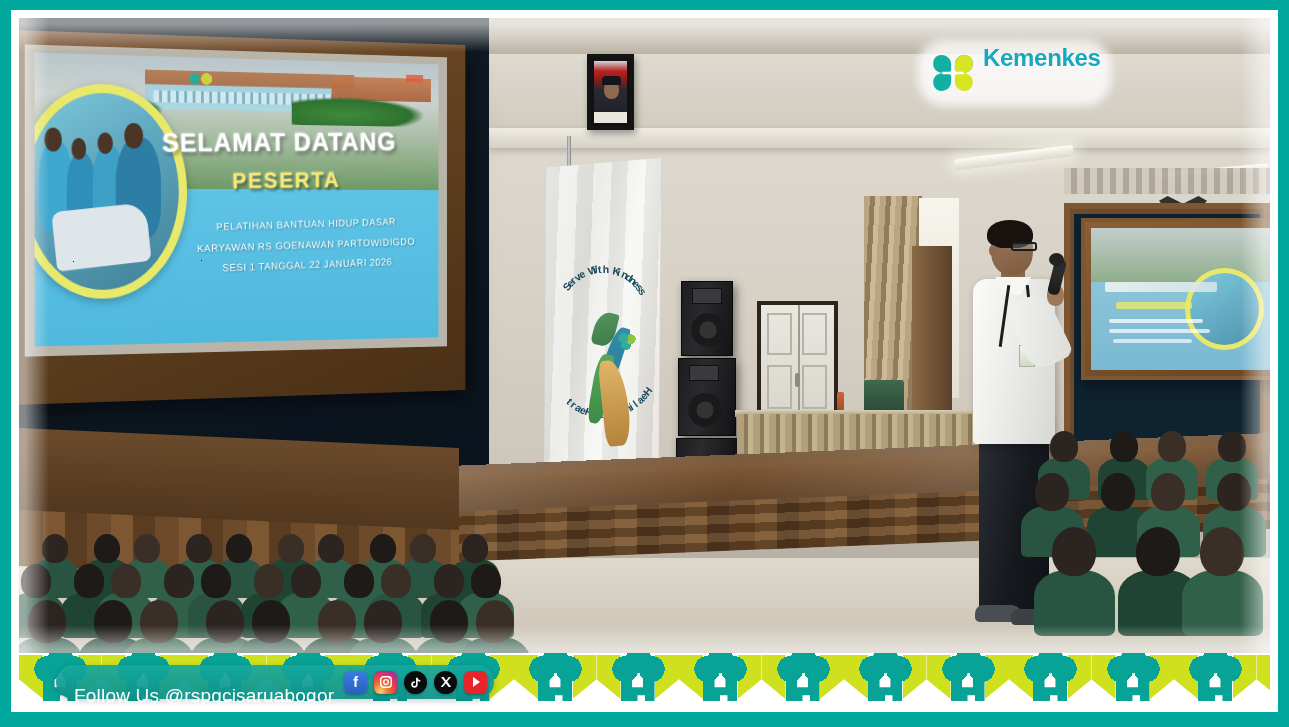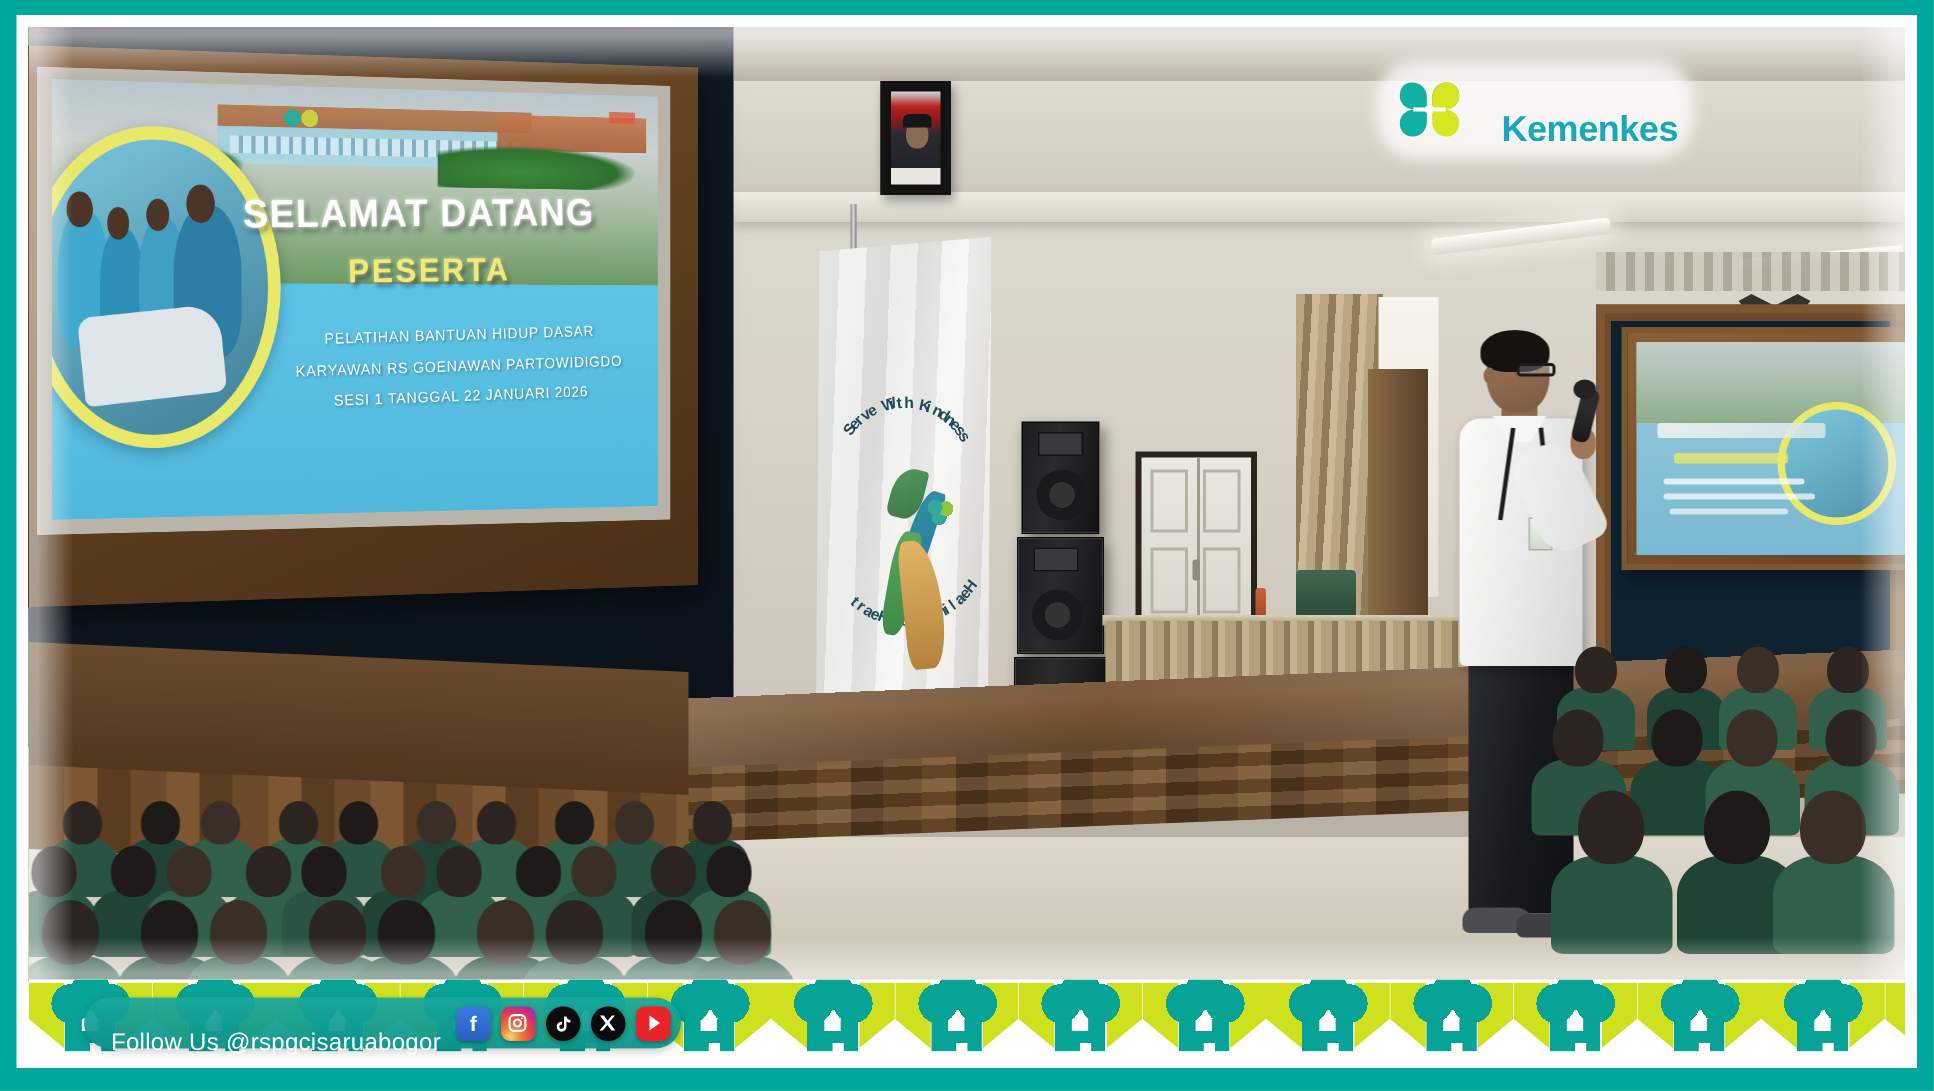--- a/index.html
+++ b/index.html
@@ -297,22 +297,22 @@
 
   
   .photo-fade { position:absolute; inset:0; pointer-events:none;
          background:
            linear-gradient(180deg,rgba(255,255,255,.55) 0 6px,transparent 34px),
            linear-gradient(0deg,rgba(255,255,255,.5) 0 6px,transparent 30px),
            linear-gradient(90deg,rgba(255,255,255,.5) 0 6px,transparent 30px),
            linear-gradient(270deg,rgba(255,255,255,.5) 0 6px,transparent 30px); }
 
   
-  .badge { position:absolute; left:926px; top:46px; display:flex; align-items:flex-end;
-           gap:21px; }
+  .badge { position:absolute; left:926px; top:46px; display:flex; align-items:flex-start;
+           gap:3px; }
   .badge-glow { position:absolute; left:-8px; top:-6px; right:-10px; bottom:-6px;
            background:rgba(255,255,255,.78); border-radius:26px; filter:blur(5px); }
   .badge-mark { position:relative; width:54px; height:54px; flex:0 0 54px; }
   .badge-txt { position:relative; line-height:1.04; }
   .badge-t1 { font-size:24px; font-weight:bold; color:#17a8bd; letter-spacing:-.3px;
            text-shadow:0 1px 0 #fff; }
   .badge-t2 { font-size:16.5px; font-weight:bold; color:#128090; letter-spacing:-.1px;
            text-shadow:0 1px 0 #fff; }
 
   
@@ -335,21 +335,21 @@
            clip-path:polygon(0 0,34% 0,34% 38%,66% 38%,66% 0,100% 0,100% 100%,
                              72% 100%,72% 74%,50% 74%,50% 100%,0 100%); }
   .m-tri-y { position:absolute; left:30px; top:0; width:22px; height:22px;
            background:#cfe01f; clip-path:polygon(0 0,100% 0,50% 100%); }
 
   
   .follow { position:absolute; left:56px; bottom:28px; height:34px;
             background:linear-gradient(180deg,rgba(23,168,158,.92),rgba(12,146,137,.94));
             border-radius:18px; display:flex; align-items:center; padding:0 7px 0 18px;
             gap:7px; box-shadow:0 2px 6px rgba(0,0,0,.2); }
-  .follow-txt { color:#ffffff; font-size:16px; letter-spacing:.2px; white-space:nowrap;
+  .follow-txt { color:#ffffff; font-size:19px; letter-spacing:.2px; white-space:nowrap;
             margin-right:3px;margin-top:27px; }
   .sico { width:23px; height:23px; border-radius:6px; flex:0 0 23px;
             display:flex; align-items:center; justify-content:center;
             font-size:14px; font-weight:bold; color:#fff; box-shadow:0 1px 3px rgba(0,0,0,.3); }
   .sico-fb { background:linear-gradient(180deg,#3b7ce0,#2a5fc0); }
   .sico-ig { background:
             radial-gradient(circle at 28% 88%,#f9d66b 0%,#ee7a3a 28%,#e6483f 52%,#c62a86 76%,#8b2fb3 100%); }
   .sico-tt { background:#0b0b0b; border-radius:50%; }
   .sico-x  { background:#0b0b0b; border-radius:50%; }
   .sico-yt { background:#e8232a; }

